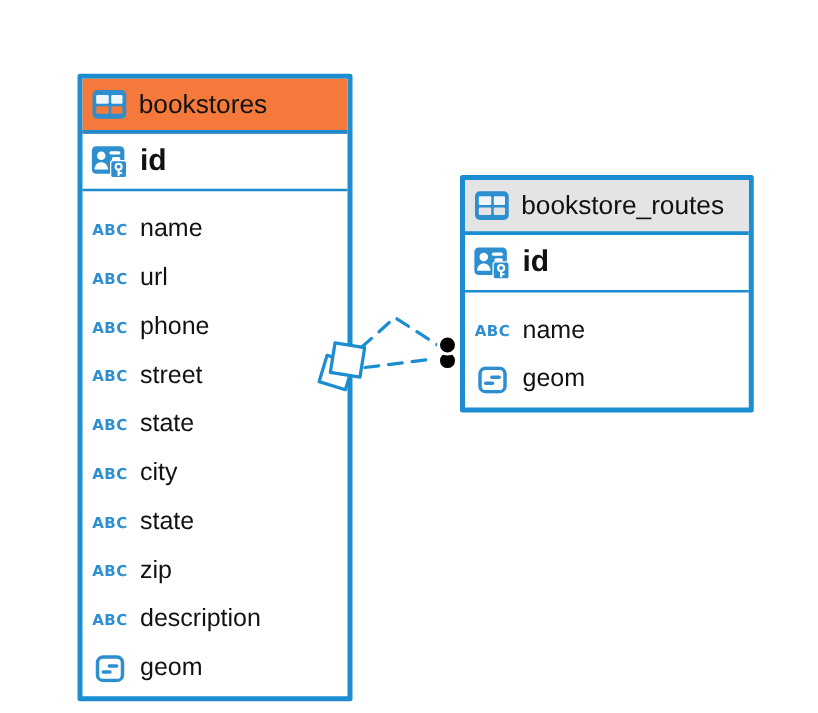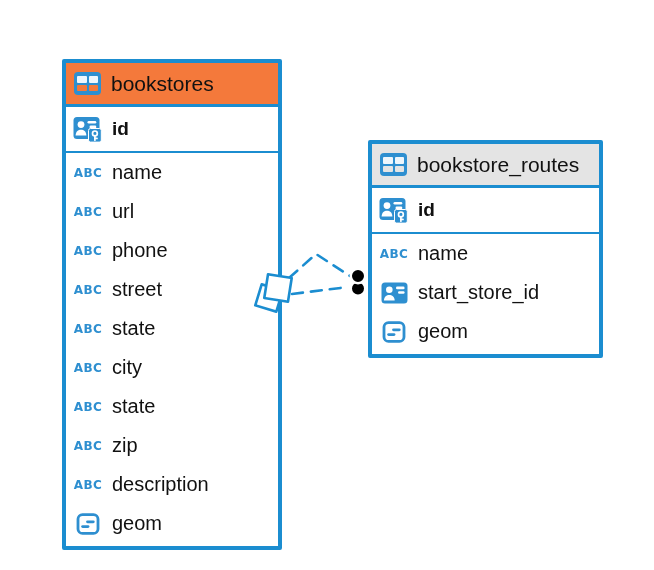--- a/index.html
+++ b/index.html
@@ -25,23 +25,23 @@
     display:flex;align-items:center;gap:10px;
     height:41px;padding:0 8px;
     border-bottom:3px solid var(--blue);
     font-size:21px;color:var(--text);
     background:var(--hdr,#eee);
   }
   .pk-row{
     display:flex;align-items:center;gap:9px;
     height:44px;padding:0 7px;
     border-bottom:2px solid var(--blue);
-    font-size:19px;font-weight:bold;color:var(--text);
-  }
-  .rows{padding:0 0 3px 0;}
+    font-size:24px;font-weight:bold;color:var(--text);
+  }
+  .rows{padding:11px 0 3px 0;}
   .field-row{
     display:flex;align-items:center;gap:9px;
     height:39px;padding:0 7px;
     font-size:20px;color:var(--text);
   }
   .cell-icon{width:30px;display:flex;align-items:center;justify-content:center;flex:0 0 30px;}
   
   .table-icon{
     width:27px;height:23px;background:var(--icon-blue);border-radius:4px;
     display:grid;grid-template-columns:1fr 1fr;grid-template-rows:1.1fr 0.9fr;
@@ -196,32 +196,20 @@
       <span>id</span>
     </div>
     <div class="rows">
   <div class="field-row">
     <span class="cell-icon">
             <span class="abc">ABC</span>
           </span>
     <span class="cell-label">name</span>
   </div>
 
-  <div class="field-row">
-    <span class="cell-icon">
-            <svg width="27" height="22" viewBox="0 0 27 22">
-              <rect x="0.5" y="0.5" width="26" height="21" rx="3.5" fill="#2e8fd0"></rect>
-              <circle cx="8.3" cy="7.8" r="3.3" fill="#fff"></circle>
-              <path d="M2.9 18.6 c0.3 -4 2.6 -5.5 5.4 -5.5 s5.1 1.5 5.4 5.5 z" fill="#fff"></path>
-              <rect x="15" y="4.6" width="8.6" height="2.6" rx="1.3" fill="#fff"></rect>
-              <rect x="17" y="9.2" width="6.6" height="2.6" rx="1.3" fill="#fff"></rect>
-            </svg>
-          </span>
-    <span class="cell-label">start_store_id</span>
-  </div>
 
 
   <div class="field-row">
     <span class="cell-icon">
             <svg width="24" height="22" viewBox="0 0 24 22">
               <rect x="2" y="1.6" width="20" height="18.8" rx="4.5" fill="#fff" stroke="#2e8fd0" stroke-width="2.8"></rect>
               <line x1="11.5" y1="8.8" x2="17.3" y2="8.8" stroke="#2e8fd0" stroke-width="2.8" stroke-linecap="round"></line>
               <line x1="6.6" y1="13.6" x2="12" y2="13.6" stroke="#2e8fd0" stroke-width="2.8" stroke-linecap="round"></line>
             </svg>
           </span>

